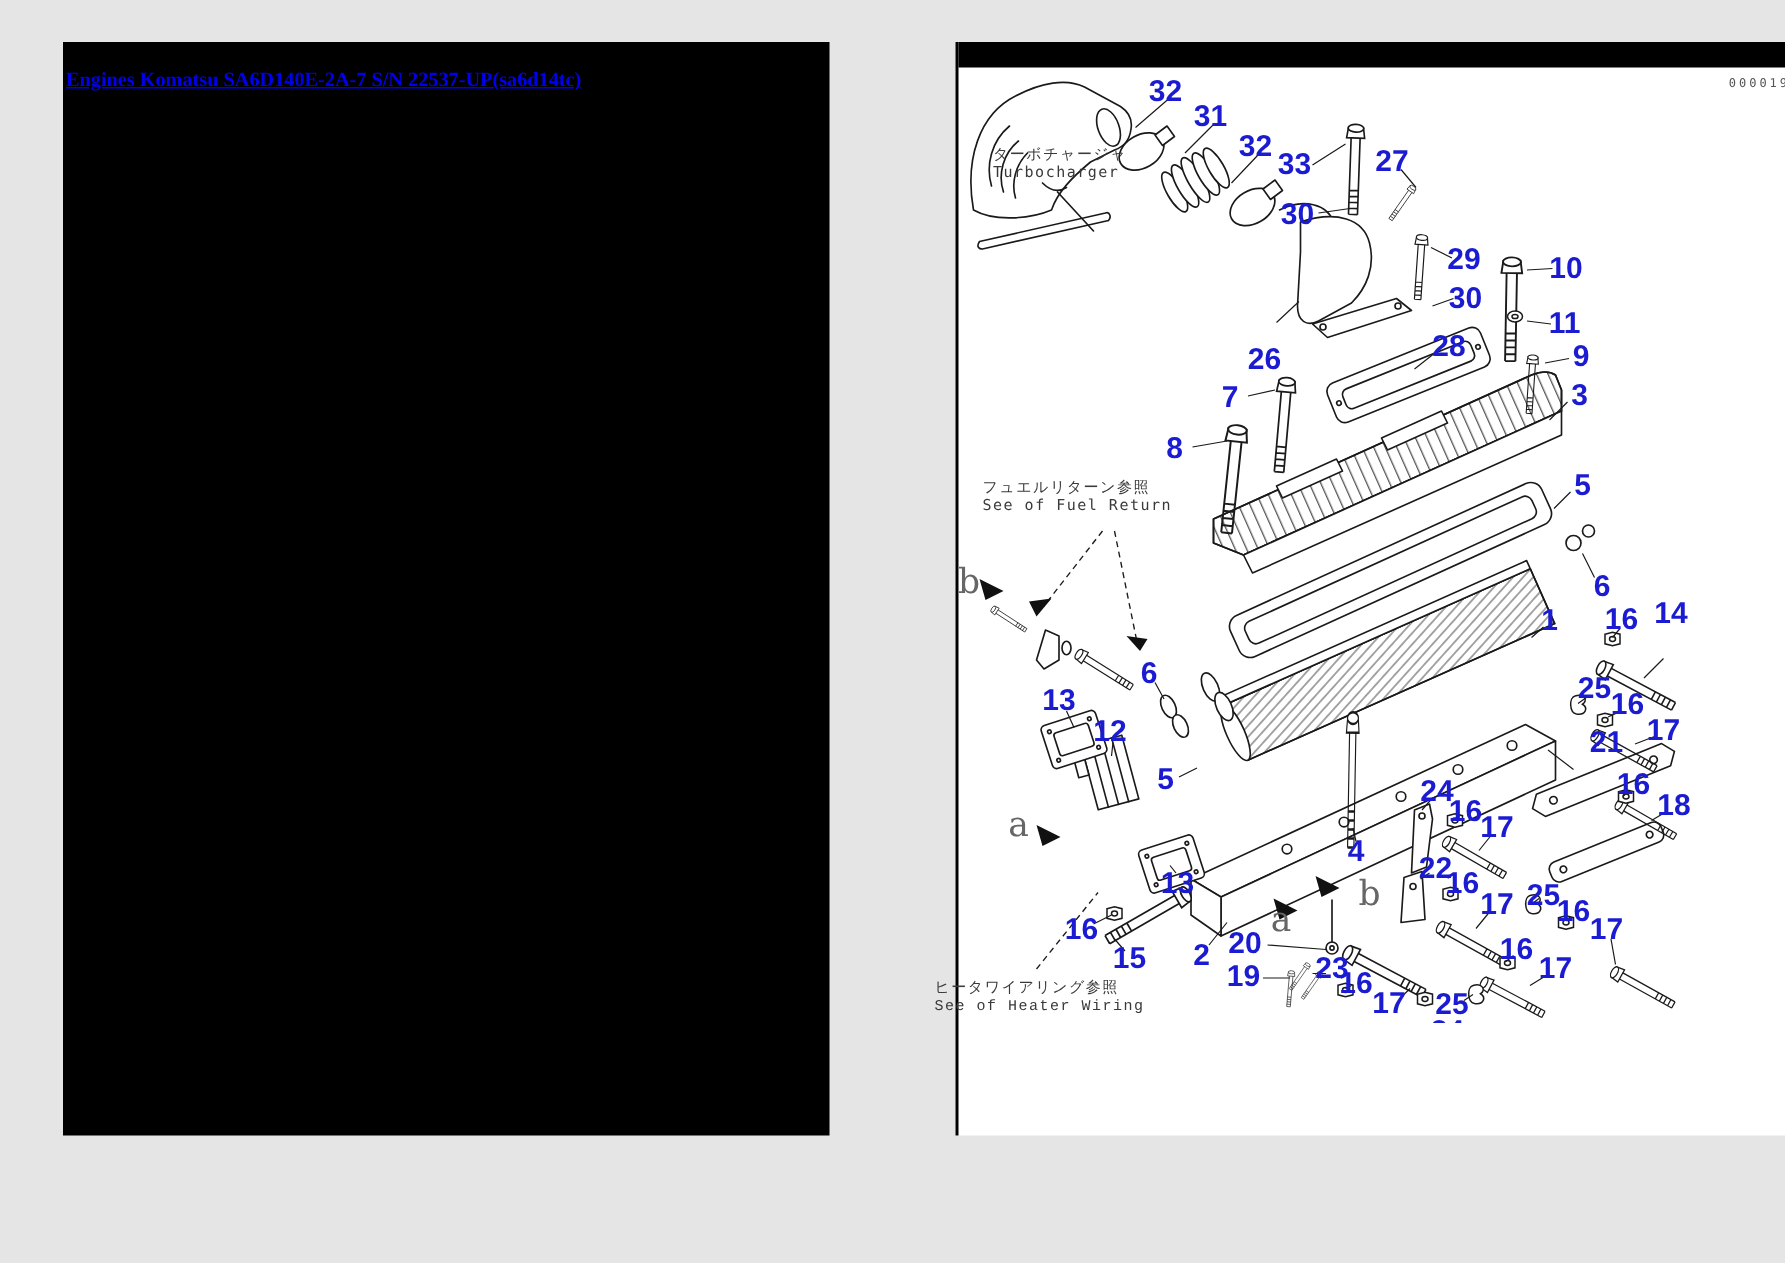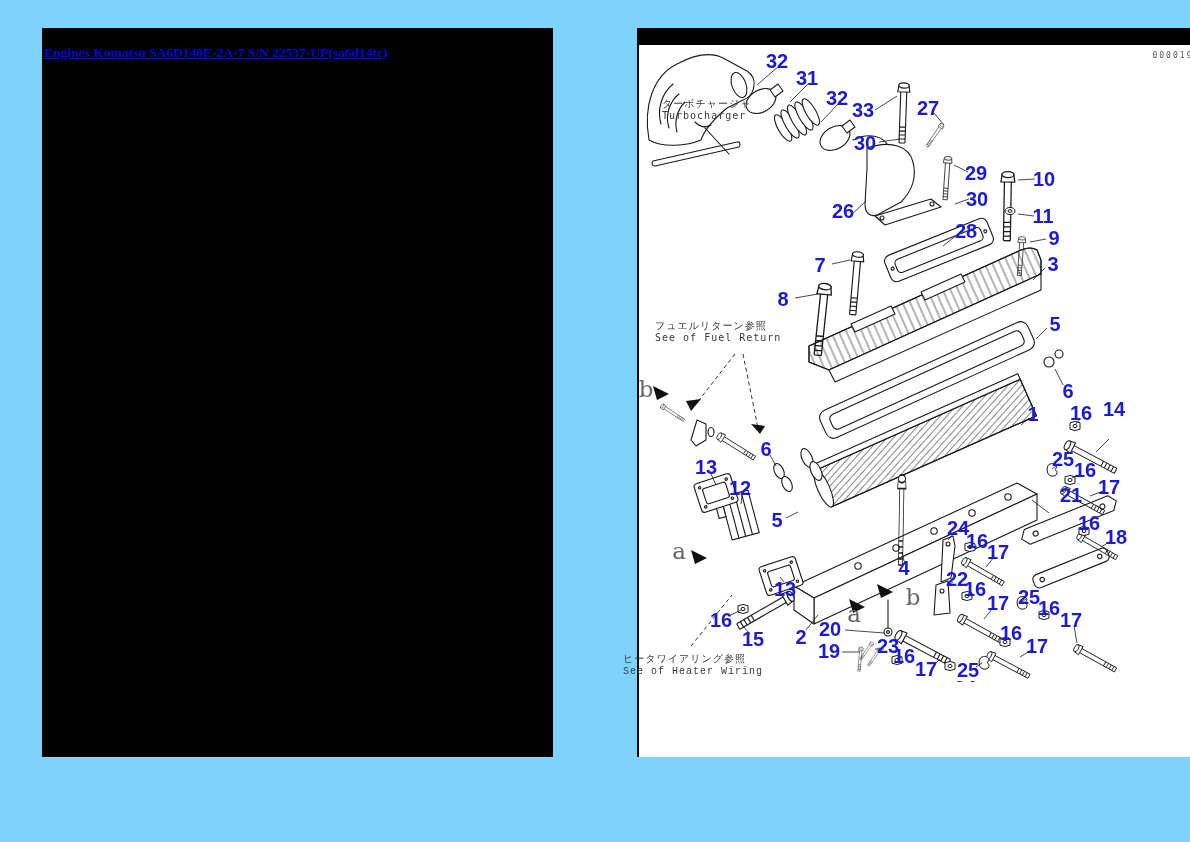--- a/index.html
+++ b/index.html
@@ -1,16 +1,16 @@
 <!DOCTYPE html>
 <html><head>
 <meta charset="utf-8">
 <style>
   html,body{margin:0;padding:0;background:#fff;}
-  .stage{position:relative;width:1190px;height:842px;background:#7dd3fc;overflow:hidden;
+  .stage{position:relative;width:1190px;height:842px;background:#e5e5e5;overflow:hidden;
          font-family:"Liberation Sans",sans-serif;}
   
   .left-panel{position:absolute;left:42px;top:28px;width:511px;height:729px;background:#000;}
   .engine-link{position:absolute;left:2px;top:17px;display:inline-block;
                font-family:"Liberation Serif",serif;font-weight:700;font-size:13.5px;
                color:#0000ee;text-decoration:underline;white-space:nowrap;cursor:pointer;}
   
   .diagram-panel{position:absolute;left:637px;top:28px;width:578px;height:729px;background:#fff;
                  border-left:2px solid #000;border-right:2px solid #000;box-sizing:border-box;}
   .diagram-topbar{position:absolute;left:0;top:0;width:100%;height:17px;background:#000;}
@@ -249,21 +249,21 @@
   <div id="annot-layer">
   <span class="callout" style="left: 777px; top: 61px;">32</span>
       <span class="callout" style="left: 807px; top: 78px;">31</span>
       <span class="callout" style="left: 837px; top: 98px;">32</span>
       <span class="callout" style="left: 863px; top: 110px;">33</span>
       <span class="callout" style="left: 928px; top: 108px;">27</span>
       <span class="callout" style="left: 865px; top: 143px;">30</span>
       <span class="callout" style="left: 976px; top: 173px;">29</span>
       <span class="callout" style="left: 1044px; top: 179px;">10</span>
       <span class="callout" style="left: 977px; top: 199px;">30</span>
-      <span class="callout" style="left: 843px; top: 211px; text-align: right;">26</span>
+      <span class="callout" style="left: 843px; top: 240px; text-align: right;">26</span>
       <span class="callout" style="left: 1043px; top: 216px; text-align: center;">11</span>
       <span class="callout" style="left: 966px; top: 231px;">28</span>
       <span class="callout" style="left: 1054px; top: 238px;">9</span>
       <span class="callout" style="left: 820px; top: 265px;">7</span>
       <span class="callout" style="left: 1053px; top: 264px;">3</span>
       <span class="callout" style="left: 783px; top: 299px;">8</span>
       <span class="callout" style="left: 1055px; top: 324px;">5</span>
       <span class="callout" style="left: 1068px; top: 391px;">6</span>
       <span class="callout" style="left: 1033px; top: 414px;">1</span>
       <span class="callout" style="left: 1081px; top: 413px;">16</span>

